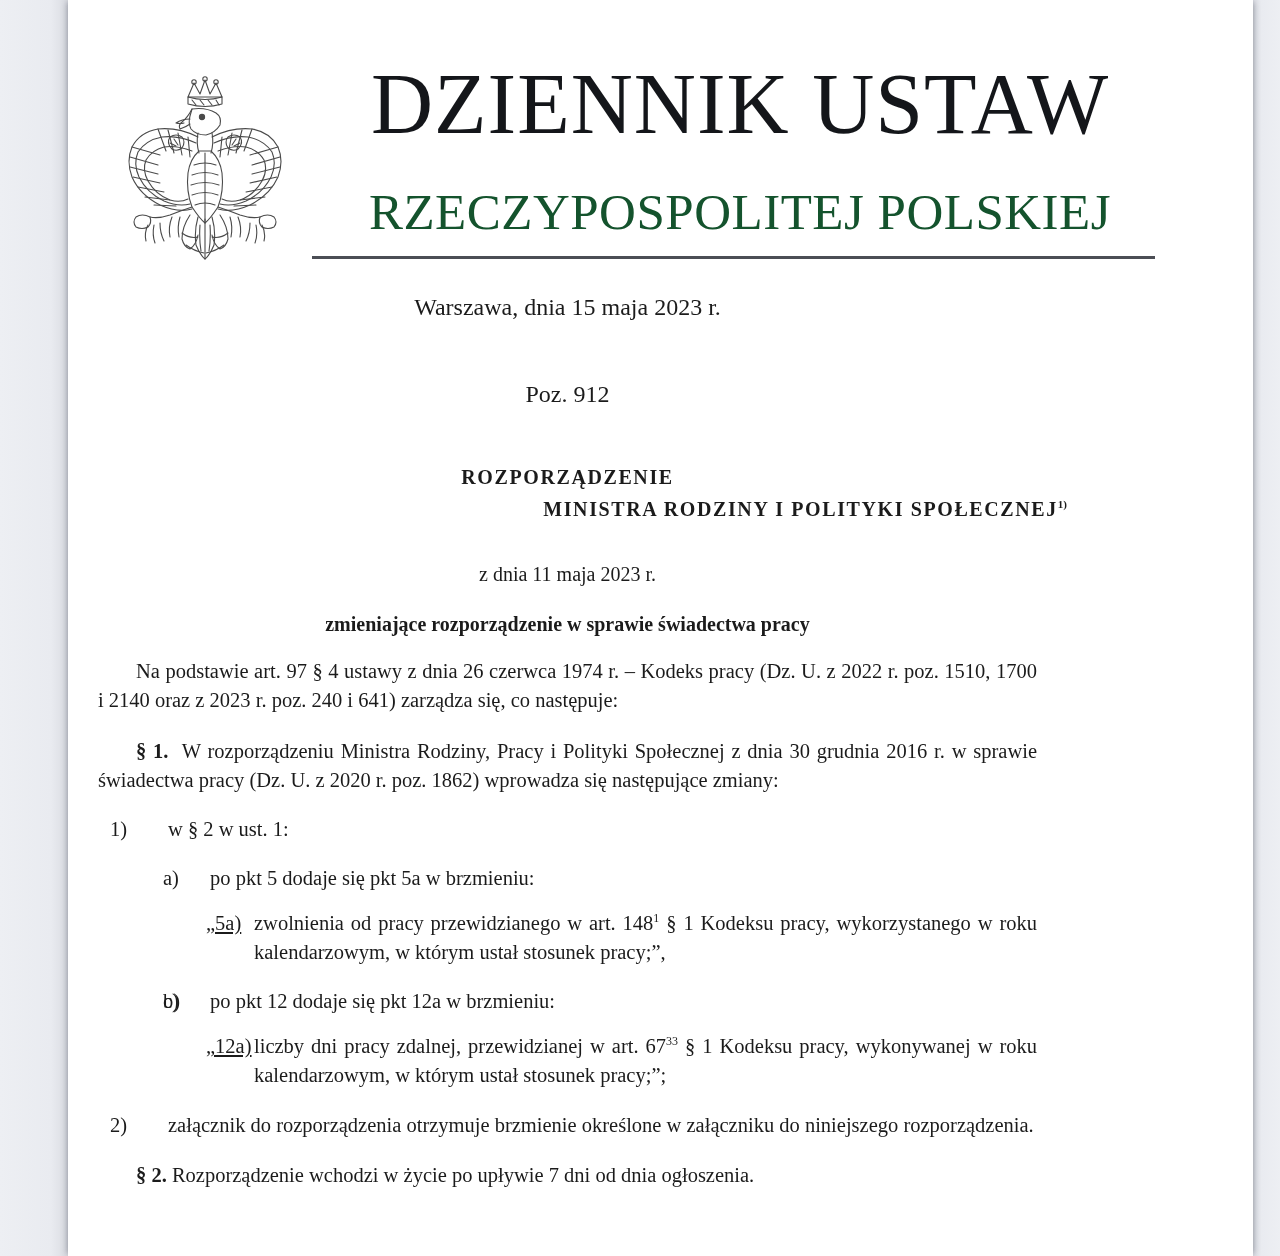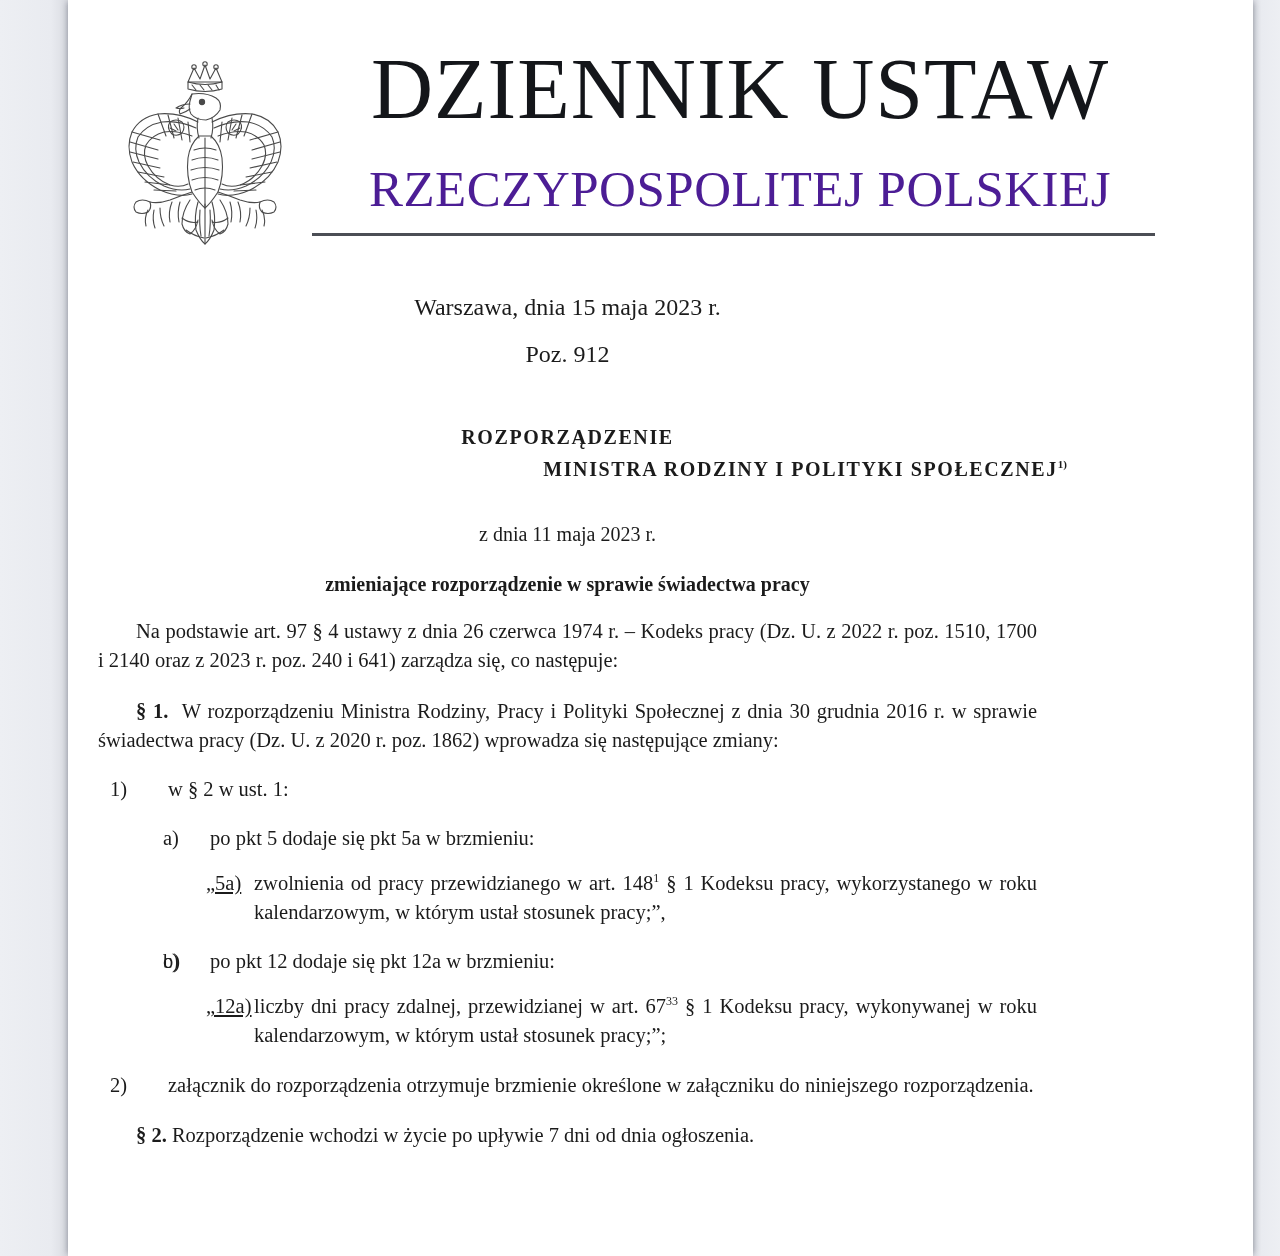--- a/index.html
+++ b/index.html
@@ -31,21 +31,21 @@
     background: linear-gradient(to right, #edeff3 0%, #e9ebf0 75%, #d9dbe1 100%);
   }
   .gutter-right {
     position: absolute; left: 1253px; top: 0; width: 27px; height: 1256px;
     background: linear-gradient(to left, #edeff3 0%, #e9ebf0 70%, #dcdee4 100%);
   }
 
   
   .masthead {
     position: absolute;
-    left: 0; top: 0;
+    left: 0; top: 15px;
     width: 1185px;
     height: 262px;
   }
   .emblem {
     position: absolute;
     left: 52px;
     top: 52px;
     width: 170px;
     height: 198px;
   }
@@ -65,23 +65,23 @@
     font-weight: 400;
     white-space: nowrap;
     color: #14161a;
   }
   .title-sub {
     font-size: 51px;
     line-height: 1.0;
     letter-spacing: 0.5px;
     text-align: center;
     font-weight: 400;
-    margin-top: 32px;
+    margin-top: 40px;
     white-space: nowrap;
-    color: #4c1d95;
+    color: #14532d;
   }
   .masthead-rule {
     margin-top: 18px;
     height: 3px;
     background: #4b4e55;
     width: 843px;
   }
 
   
   .content {
@@ -89,21 +89,21 @@
     left: 0;
     top: 262px;
     width: 999px;
   }
   .center-line {
     text-align: center;
     font-size: 24px;
     line-height: 1.3;
   }
   .place-date { margin-top: 30px; }
-  .poz { margin-top: 16px; }
+  .poz { margin-top: 56px; }
 
   .doc-kind {
     text-align: center;
     font-weight: bold;
     font-size: 20px;
     letter-spacing: 1.6px;
     margin-top: 56px;
   }
   .doc-authority {
     text-align: right;

